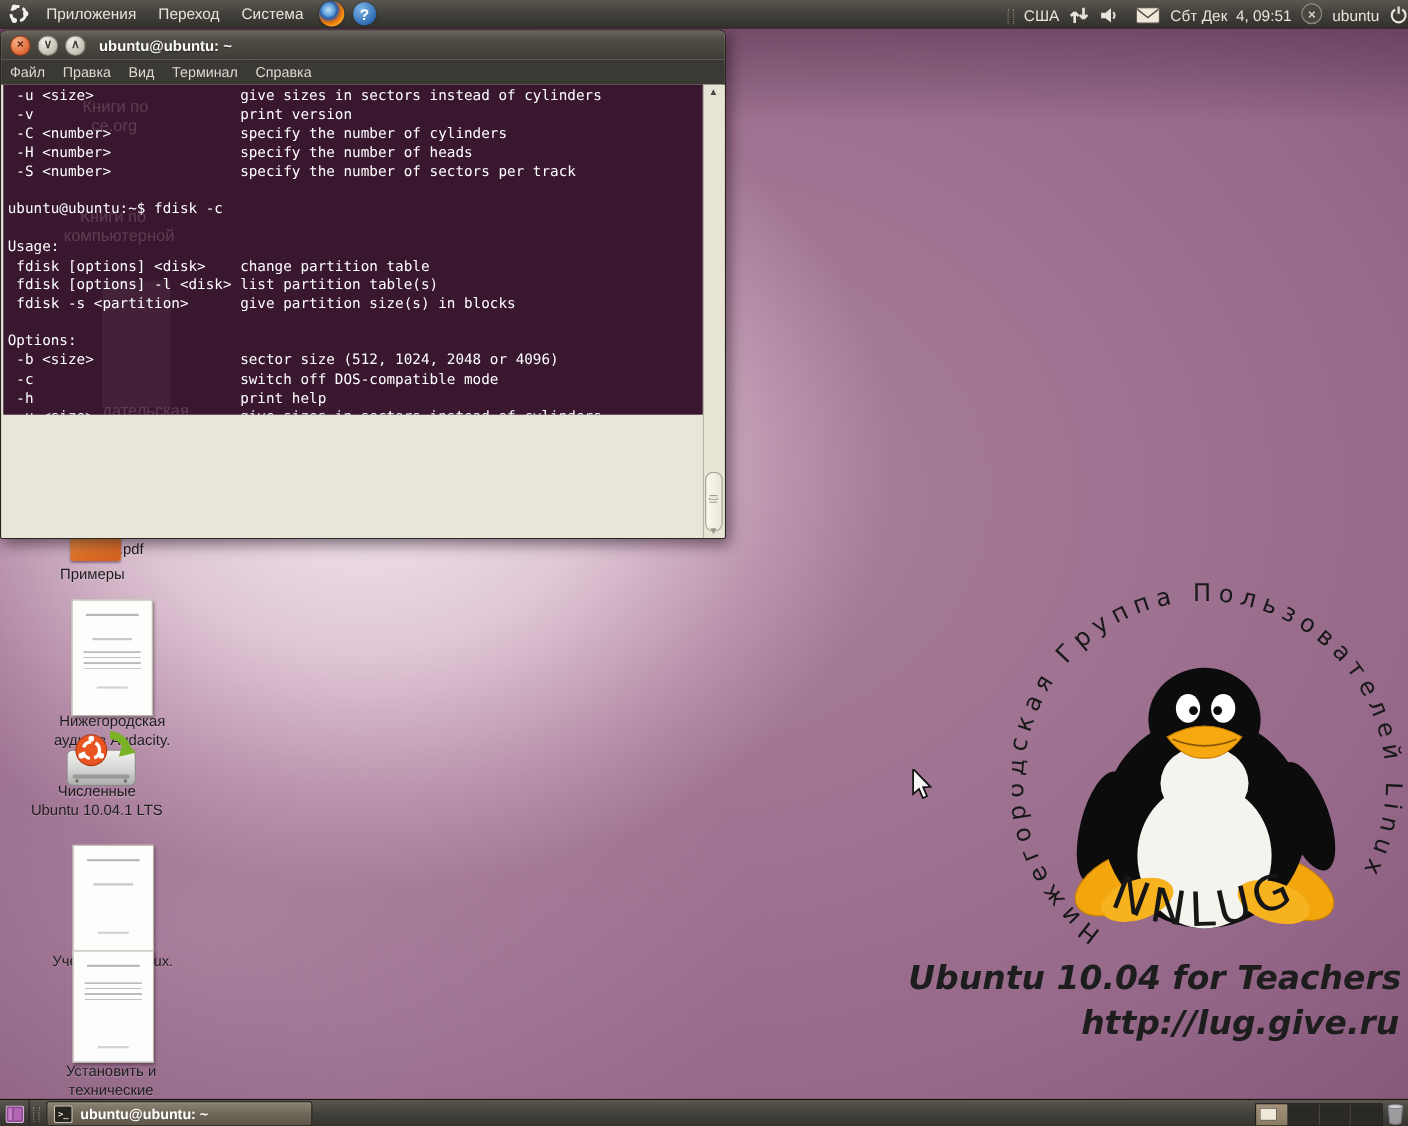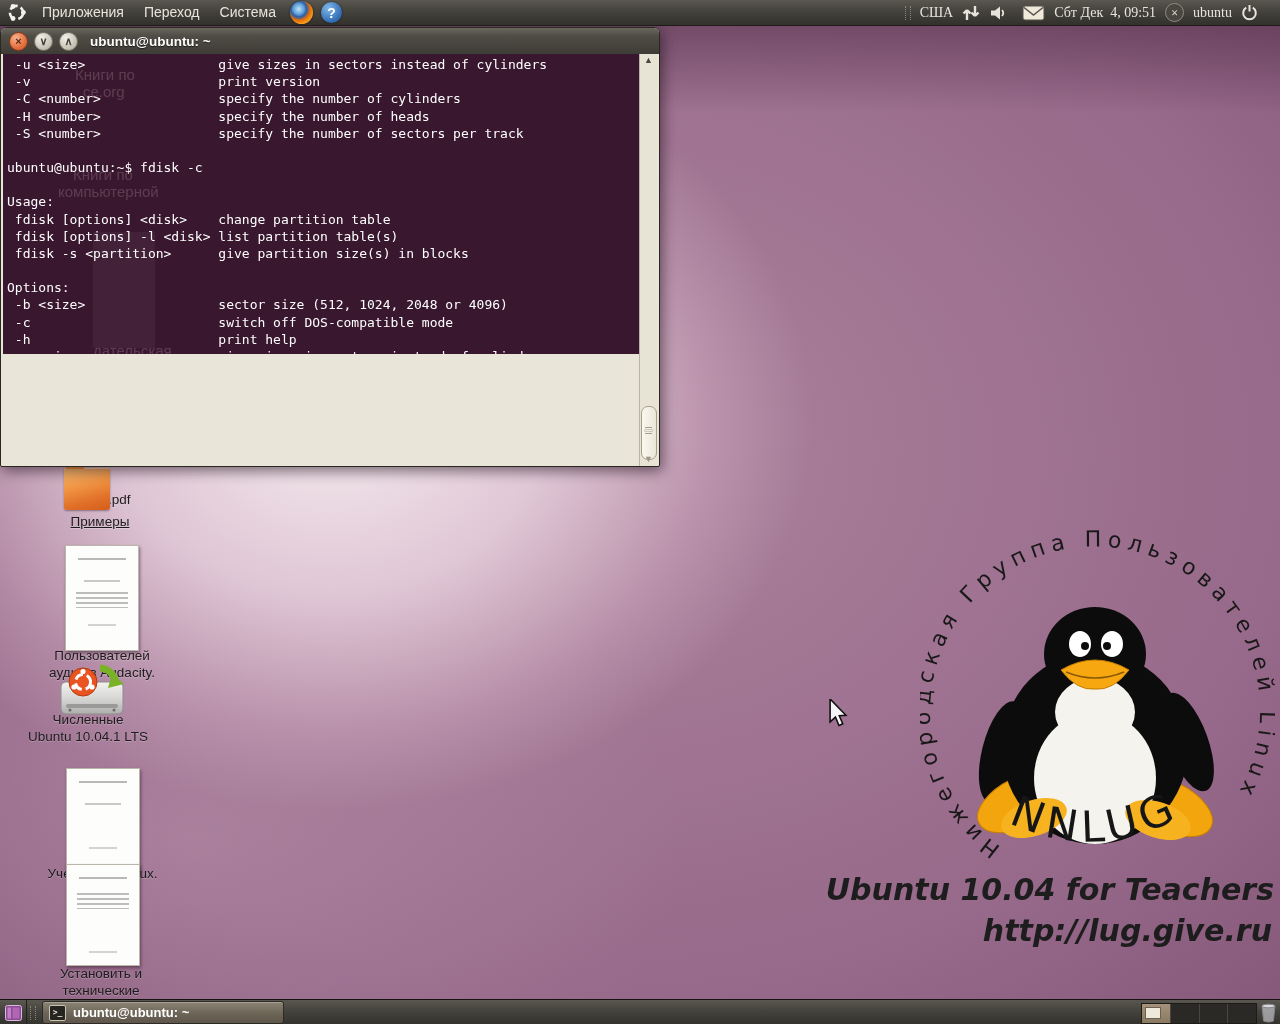--- a/index.html
+++ b/index.html
@@ -12,21 +12,21 @@
       radial-gradient(1500px 1200px at 48% 44%, #ab829c 0%, #97698a 45%, #7c4f70 75%, #5e3455 100%);}
 
   
   .panel{position:absolute;left:0;width:1280px;height:25px;z-index:10;
     background:linear-gradient(180deg,#5a5750 0%,#44423c 45%,#33312c 100%);
     border-bottom:1px solid #1f1d1a;color:#e8e4db;font-size:14px;
     display:flex;align-items:center;}
   .panel.top{top:0;}
   .panel.bottom{top:999px;height:25px;border-top:1px solid #15130f;border-bottom:none;}
   .menu-item{padding:16px 10px;line-height:25px;cursor:default;}
-  .panel-right{margin-left:auto;display:flex;align-items:center;gap:9px;padding-right:22px;font-family:Liberation Serif, serif;}
+  .panel-right{margin-left:auto;display:flex;align-items:flex-end;gap:9px;padding-right:0;}
   .grip{width:4px;height:14px;border-left:1px dotted #8a867c;border-right:1px dotted #8a867c;}
   .clock,.kb{white-space:pre;}
   .tray-ico{display:flex;align-items:center;}
   .status-circle{width:17px;height:17px;border-radius:50%;background:#4a4741;border:1px solid #8d8a82;
     color:#d8d4ca;font-size:12px;font-weight:bold;display:flex;align-items:center;justify-content:center;line-height:1;}
   .ff-icon{width:23px;height:23px;border-radius:50%;
     background:radial-gradient(circle at 38% 35%, #bfe3f8 0%, #5e9fd8 26%, #2a5da8 38%, #e57009 55%, #f9a21d 75%, #b34a05 100%);
     box-shadow:0 0 2px rgba(0,0,0,.6);}
   .help-icon{width:21px;height:21px;border-radius:50%;background:radial-gradient(circle at 35% 30%,#7fb8e8,#2f6cb4 70%,#1d4b86);
     color:#fff;font-weight:bold;font-size:14px;display:flex;align-items:center;justify-content:center;box-shadow:0 0 2px rgba(0,0,0,.6);}
@@ -133,30 +133,30 @@
     <text font-family="DejaVu Sans, sans-serif" font-size="43" font-weight="500" fill="#161616" letter-spacing="6" text-anchor="middle">
       <textPath href="#nnlugPath" startOffset="50%">NNLUG</textPath>
     </text>
   </svg>
   <div class="slogan l1">Ubuntu 10.04 for Teachers</div>
   <div class="slogan l2">http://lug.give.ru</div>
 
   <div class="desk-label" style="left:108px;top:492px;width:40px;text-align:left;">.pdf</div>
 
   <div class="folder-ico"></div>
-  <div class="desk-label" style="left:48px;top:514px;width:104px;text-decoration:underline;">Примеры</div>
+  <div class="desk-label" style="left:32px;top:514px;width:104px;">Примеры</div>
 
   <div class="doc-page" style="left:65px;top:545px;">
     <div class="t1"></div>
       <div class="t2"></div>
       <div class="para"></div>
       <div class="t3"></div>
   </div>
   <div class="desk-label" style="left:22px;top:648px;width:160px;">
-    <div>Пользователей</div>
+    <div>Нижегородская</div>
     <div>аудио в Audacity.</div>
     <div>pdf</div>
   </div>
 
   <div class="desk-icon" style="left:56px;top:660px;z-index:2;">
     <svg width="74" height="64" viewBox="0 0 74 64">
       <defs>
         <linearGradient id="driveG" x1="0" y1="0" x2="0" y2="1">
           <stop offset="0" stop-color="#f2f2f0"></stop>
             <stop offset=".55" stop-color="#d4d4d2"></stop>
@@ -197,20 +197,27 @@
     <div>Установить и</div>
     <div>технические</div>
   </div>
 
   <div class="term-window">
     <div class="titlebar">
       <div class="win-btn btn-close">×</div>
       <div class="win-btn btn-min">∨</div>
       <div class="win-btn btn-max">∧</div>
       <div class="win-title">ubuntu@ubuntu: ~</div>
+    </div>
+    <div class="term-menubar">
+      <div class="menu-item">Файл</div>
+      <div class="menu-item">Правка</div>
+      <div class="menu-item">Вид</div>
+      <div class="menu-item">Терминал</div>
+      <div class="menu-item">Справка</div>
     </div>
     <div class="term-body">
       <div class="term-content">
         <div class="ghost-doc"></div>
         <span class="ghost" style="left:72px;top:12px;">Книги по</span>
         <span class="ghost" style="left:80px;top:29px;">ce.org</span>
         <span class="ghost" style="left:70px;top:112px;">Книги по</span>
         <span class="ghost" style="left:55px;top:129px;">компьютерной</span>
         <span class="ghost" style="left:90px;top:288px;">дательская</span>
         <span class="ghost" style="left:82px;top:306px;">система Scribus.pdf</span>

